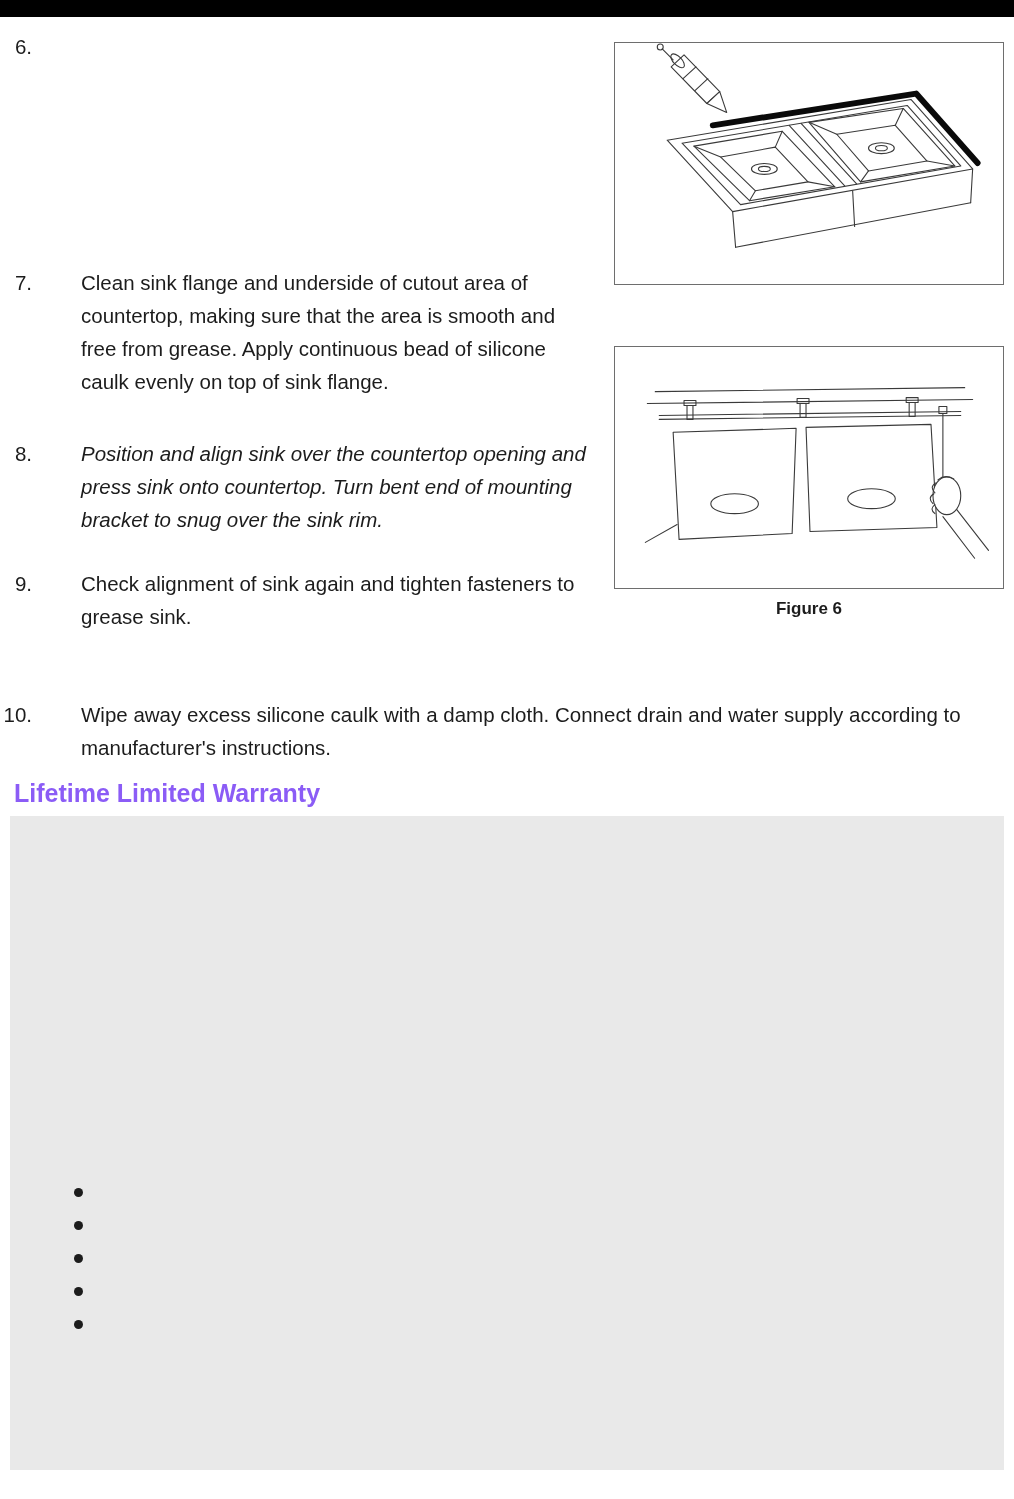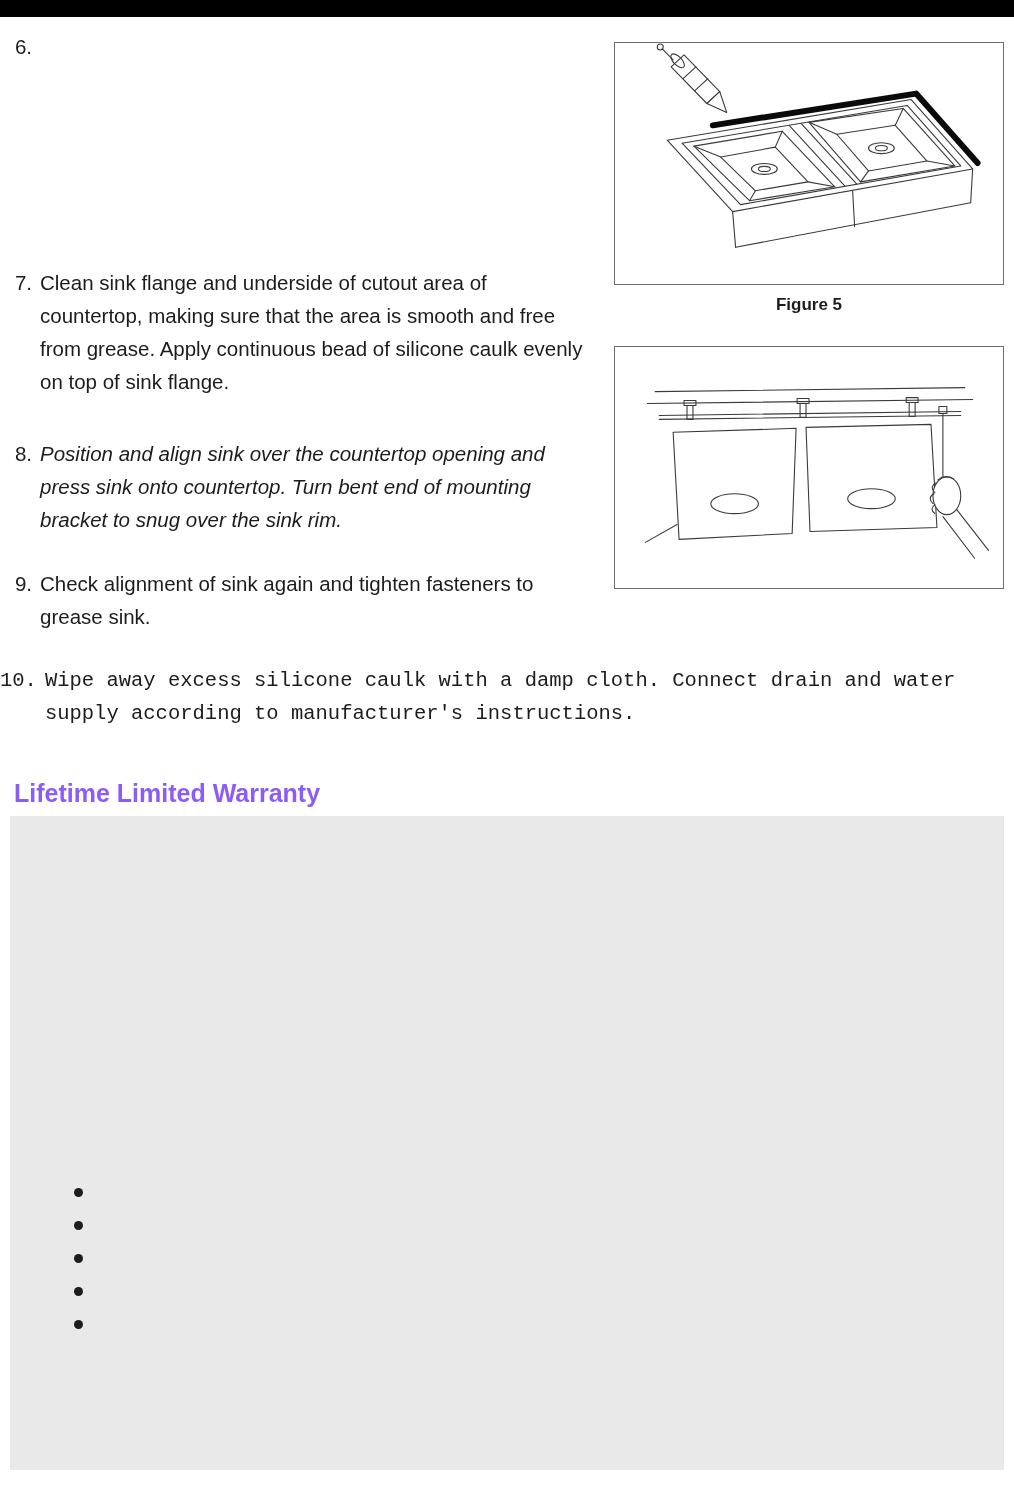--- a/index.html
+++ b/index.html
@@ -24,21 +24,21 @@
     position: absolute;
     display: flex;
     font-size: 20.5px;
     line-height: 33px;
   }
   .step-num {
     flex: 0 0 32px;
     text-align: right;
     margin-right: 8px;
   }
-  .step-text { flex: 1; }
+  .step-text { flex: 1; margin-left: 41px; }
   .figure-box {
     position: absolute;
     width: 390px;
     height: 243px;
     border: 1px solid #6e6e6e;
     background: #ffffff;
   }
   .figure-caption {
     position: absolute;
     width: 390px;
@@ -128,21 +128,20 @@
         <polygon points="56,24 69,12 105,49 92,61" fill="#ffffff"></polygon>
         <ellipse cx="62.5" cy="18" rx="8.8" ry="4.2" transform="rotate(46 62.5 18)"></ellipse>
         <line x1="68" y1="36" x2="81" y2="24"></line>
         <line x1="80" y1="48" x2="93" y2="36"></line>
         <polygon points="92,61 105,49 112,70" fill="#ffffff"></polygon>
         <line x1="47" y1="6" x2="58" y2="17"></line>
         <circle cx="45" cy="4" r="3"></circle>
       </g>
     </svg>
   </div>
-  <div class="figure-caption" style="top:295px; left:614px;">Figure 5</div>
 
   <div class="step" style="top:266px; left:0; width:590px;">
     <span class="step-num">7.</span>
     <span class="step-text" style="max-width:545px;">Clean sink flange and underside of cutout area of countertop, making sure that the area is smooth and free from grease. Apply continuous bead of silicone caulk evenly on top of sink flange.</span>
   </div>
 
   <div class="figure-box" style="top:346px; left:614px;">
     <svg width="388" height="241" viewBox="0 0 390 243">
       <g fill="none" stroke="#3a3a3a" stroke-width="1.1" stroke-linejoin="round" stroke-linecap="round">
 
@@ -172,32 +171,33 @@
         <ellipse cx="334" cy="150" rx="14" ry="19" fill="#ffffff"></ellipse>
         <path d="M323,137 q-7,4 -1,10"></path>
         <path d="M321,148 q-7,4 -1,10"></path>
         <path d="M322,159 q-6,4 0,9"></path>
         <path d="M341,133 q-9,-5 -16,1"></path>
         <line x1="344" y1="164" x2="376" y2="205"></line>
         <line x1="330" y1="171" x2="362" y2="213"></line>
       </g>
     </svg>
   </div>
+  <div class="figure-caption" style="top:599px; left:614px;">Figure 6</div>
 
   <div class="step" style="top:437px; left:0; width:590px;">
     <span class="step-num">8.</span>
     <span class="step-text" style="max-width:545px;font-style:italic;">Position and align sink over the countertop opening and press sink onto countertop. Turn bent end of mounting bracket to snug over the sink rim.</span>
   </div>
 
   <div class="step" style="top:567px; left:0; width:590px;">
     <span class="step-num">9.</span>
     <span class="step-text" style="max-width:545px;">Check alignment of sink again and tighten fasteners to grease sink.</span>
   </div>
 
-  <div class="step" style="top:664px; left:0; width:1012px;font-family:Liberation Mono, monospace;">
+  <div class="step" style="top:698px; left:0; width:1012px;">
     <span class="step-num">10.</span>
     <span class="step-text" style="max-width:945px;">Wipe away excess silicone caulk with a damp cloth. Connect drain and water supply according to manufacturer's instructions.</span>
   </div>
 
   <div class="warranty-heading">Lifetime Limited Warranty</div>
 
   <div class="warranty-box">
     <div class="bullet-row" style="top:372px;">
       <span class="bullet-dot"></span>
     </div>

